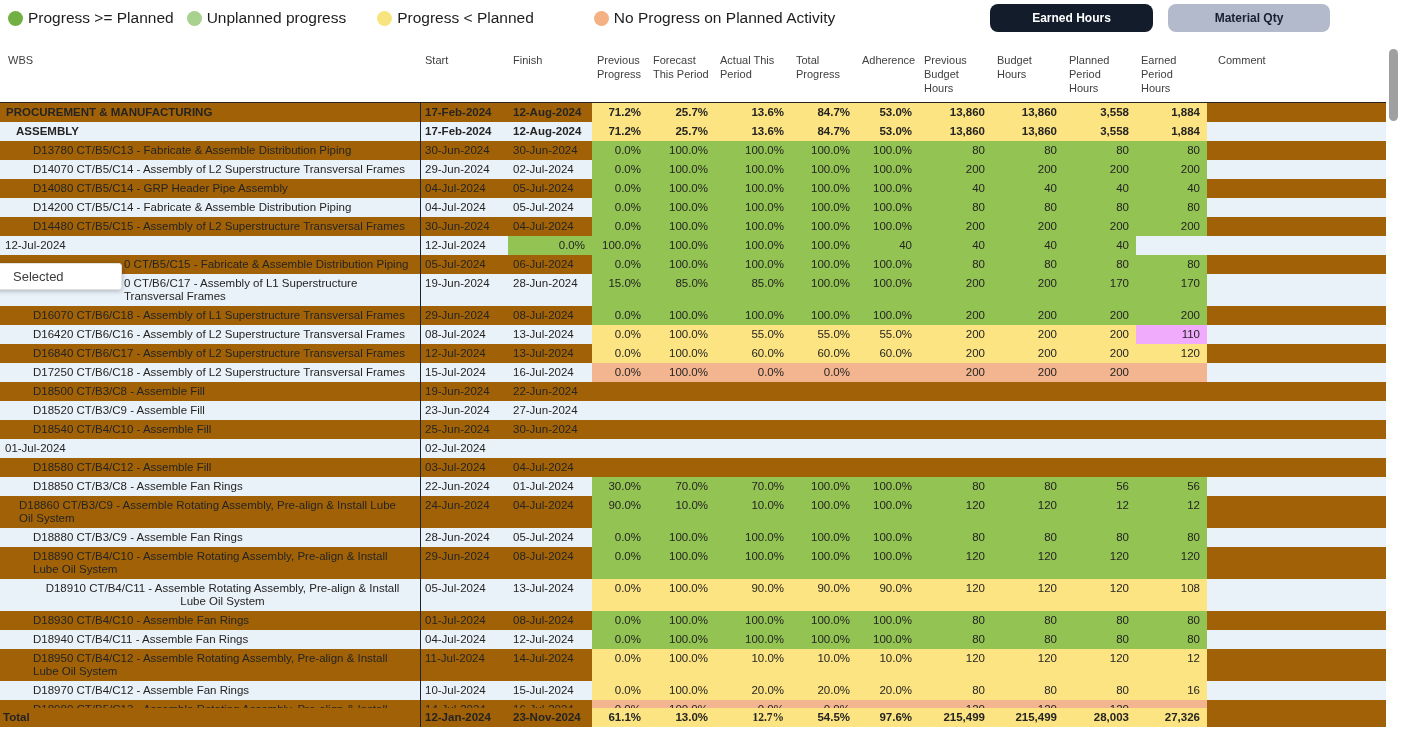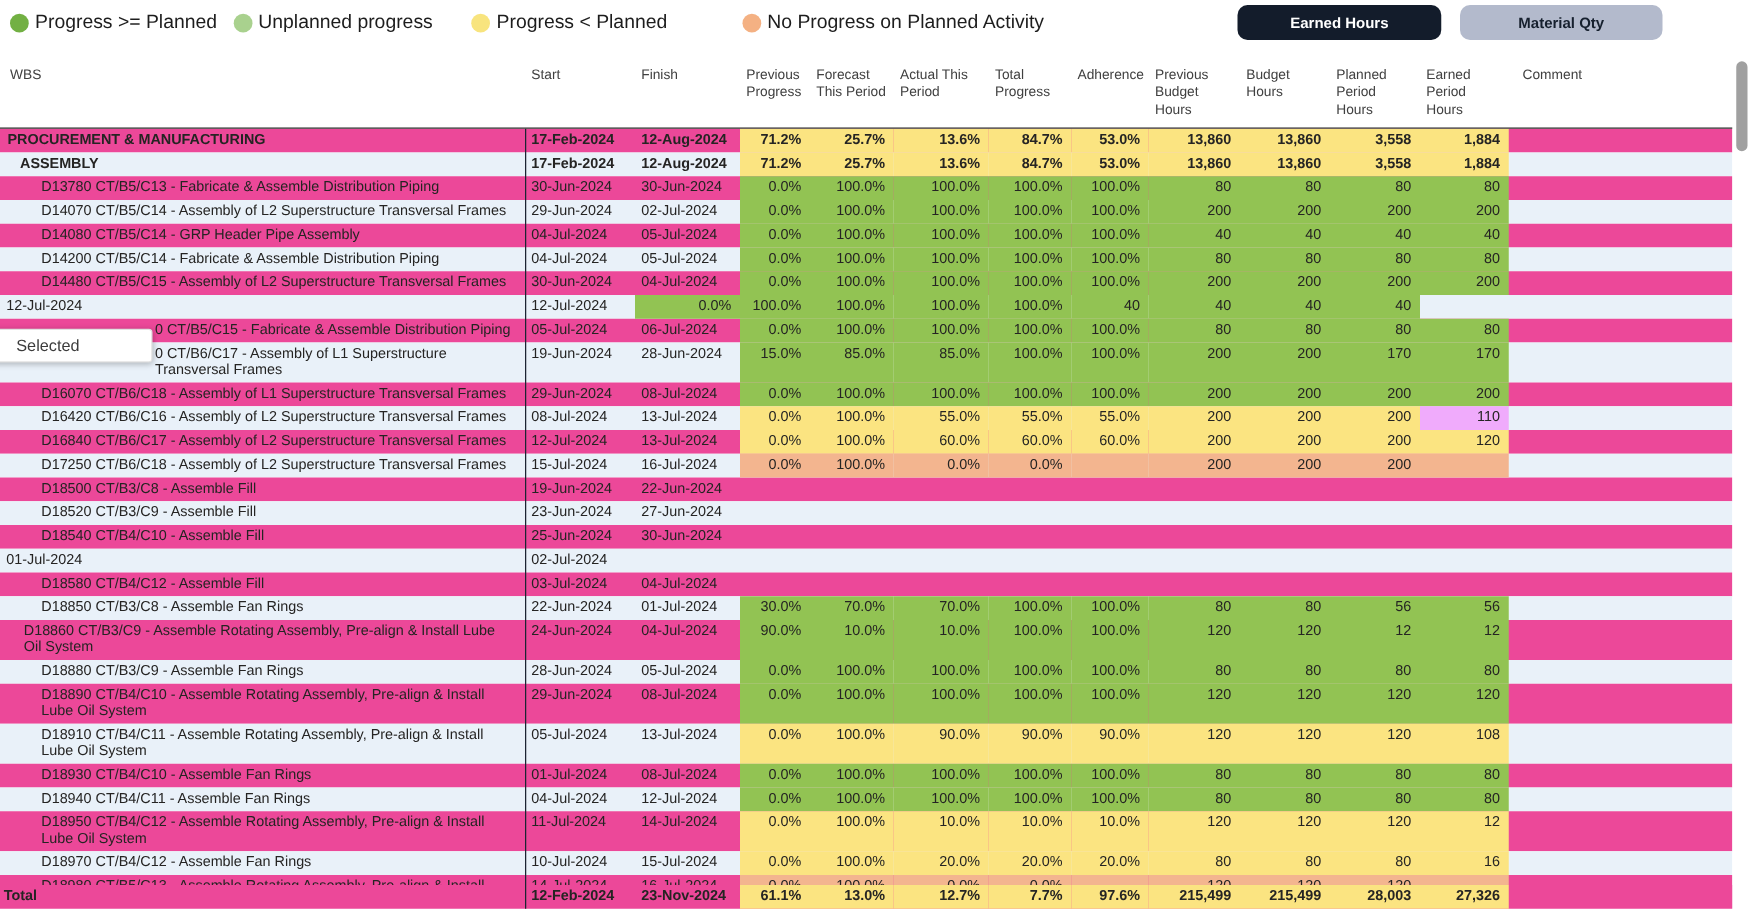--- a/index.html
+++ b/index.html
@@ -23,21 +23,21 @@
   
   .grid{display:grid;grid-template-columns:420px 88px 84px 56px 67px 76px 66px 62px 73px 72px 72px 71px 179px;}
   .header{position:absolute;left:0;top:50px;width:1386px;}
   .hcell{font-size:11px;line-height:14px;color:#404040;padding:3px 6px 0 5px;
          overflow:hidden;}
   .hcell:first-child{padding-left:8px;}
   .hcell:last-child{padding-left:11px;}
   .header-rule{position:absolute;left:0;top:101.5px;width:1386px;height:1.5px;background:#252423;}
 
   .rows{position:absolute;left:0;top:103px;width:1386px;height:605px;overflow:hidden;}
-  .row{min-height:19px;background:#ec4899;}
+  .row{min-height:19px;background:#a16207;}
   .row.alt{background:#e9f1f9;}
   .row.bold{font-weight:bold;}
   .cell{font-size:11.5px;line-height:13px;padding-top:3px;padding-bottom:3px;color:#252423;}
   .cell.wbs span{display:block;padding-right:8px;}
   .cell.date{padding-left:5px;white-space:nowrap;}
   .cell.val{text-align:right;padding-right:7px;white-space:nowrap;}
   .cell.comment{padding-left:11px;}
 
   .total{position:absolute;left:0;top:708px;width:1386px;}
   .total .row{font-weight:bold;}
@@ -478,21 +478,21 @@
     <div class="cell val" style="background: rgb(146, 195, 83);">100.0%</div>
     <div class="cell val" style="background: rgb(146, 195, 83);">100.0%</div>
     <div class="cell val" style="background: rgb(146, 195, 83);">100.0%</div>
     <div class="cell val" style="background: rgb(146, 195, 83);">120</div>
     <div class="cell val" style="background: rgb(146, 195, 83);">120</div>
     <div class="cell val" style="background: rgb(146, 195, 83);">120</div>
     <div class="cell val" style="background: rgb(146, 195, 83);">120</div>
     <div class="cell comment"></div>
   </div>
       <div class="row grid alt">
-    <div class="cell wbs" style="padding-left: 33px;">
+    <div class="cell wbs" style="padding-left: 33px; text-align: center;">
           <span>D18910 CT/B4/C11 - Assemble Rotating Assembly, Pre-align &amp; Install Lube Oil System</span>
         </div>
     <div class="cell date">05-Jul-2024</div>
     <div class="cell date">13-Jul-2024</div>
     <div class="cell val" style="background: rgb(251, 228, 129);">0.0%</div>
     <div class="cell val" style="background: rgb(251, 228, 129);">100.0%</div>
     <div class="cell val" style="background: rgb(251, 228, 129);">90.0%</div>
     <div class="cell val" style="background: rgb(251, 228, 129);">90.0%</div>
     <div class="cell val" style="background: rgb(251, 228, 129);">90.0%</div>
     <div class="cell val" style="background: rgb(251, 228, 129);">120</div>
@@ -586,26 +586,26 @@
     <div class="cell val" style="background: rgb(243, 181, 143);"></div>
     <div class="cell comment"></div>
   </div>
     </div>
 
   <div class="total" id="total">
       <div class="row grid bold">
     <div class="cell wbs" style="padding-left: 6px;">
           <span>Total</span>
         </div>
-    <div class="cell date">12-Feb-2024</div>
+    <div class="cell date">12-Jan-2024</div>
     <div class="cell date">23-Nov-2024</div>
     <div class="cell val" style="background: rgb(251, 228, 129);">61.1%</div>
     <div class="cell val" style="background: rgb(251, 228, 129);">13.0%</div>
-    <div class="cell val" style="background: rgb(251, 228, 129);">12.7%</div>
-    <div class="cell val" style="background: rgb(251, 228, 129);">7.7%</div>
+    <div class="cell val" style="background: rgb(251, 228, 129); font-family: Liberation Serif, serif;">12.7%</div>
+    <div class="cell val" style="background: rgb(251, 228, 129);">54.5%</div>
     <div class="cell val" style="background: rgb(251, 228, 129);">97.6%</div>
     <div class="cell val" style="background: rgb(251, 228, 129);">215,499</div>
     <div class="cell val" style="background: rgb(251, 228, 129);">215,499</div>
     <div class="cell val" style="background: rgb(251, 228, 129);">28,003</div>
     <div class="cell val" style="background: rgb(251, 228, 129);">27,326</div>
     <div class="cell comment"></div>
   </div>
     </div>
 
   <div class="vline"></div>

